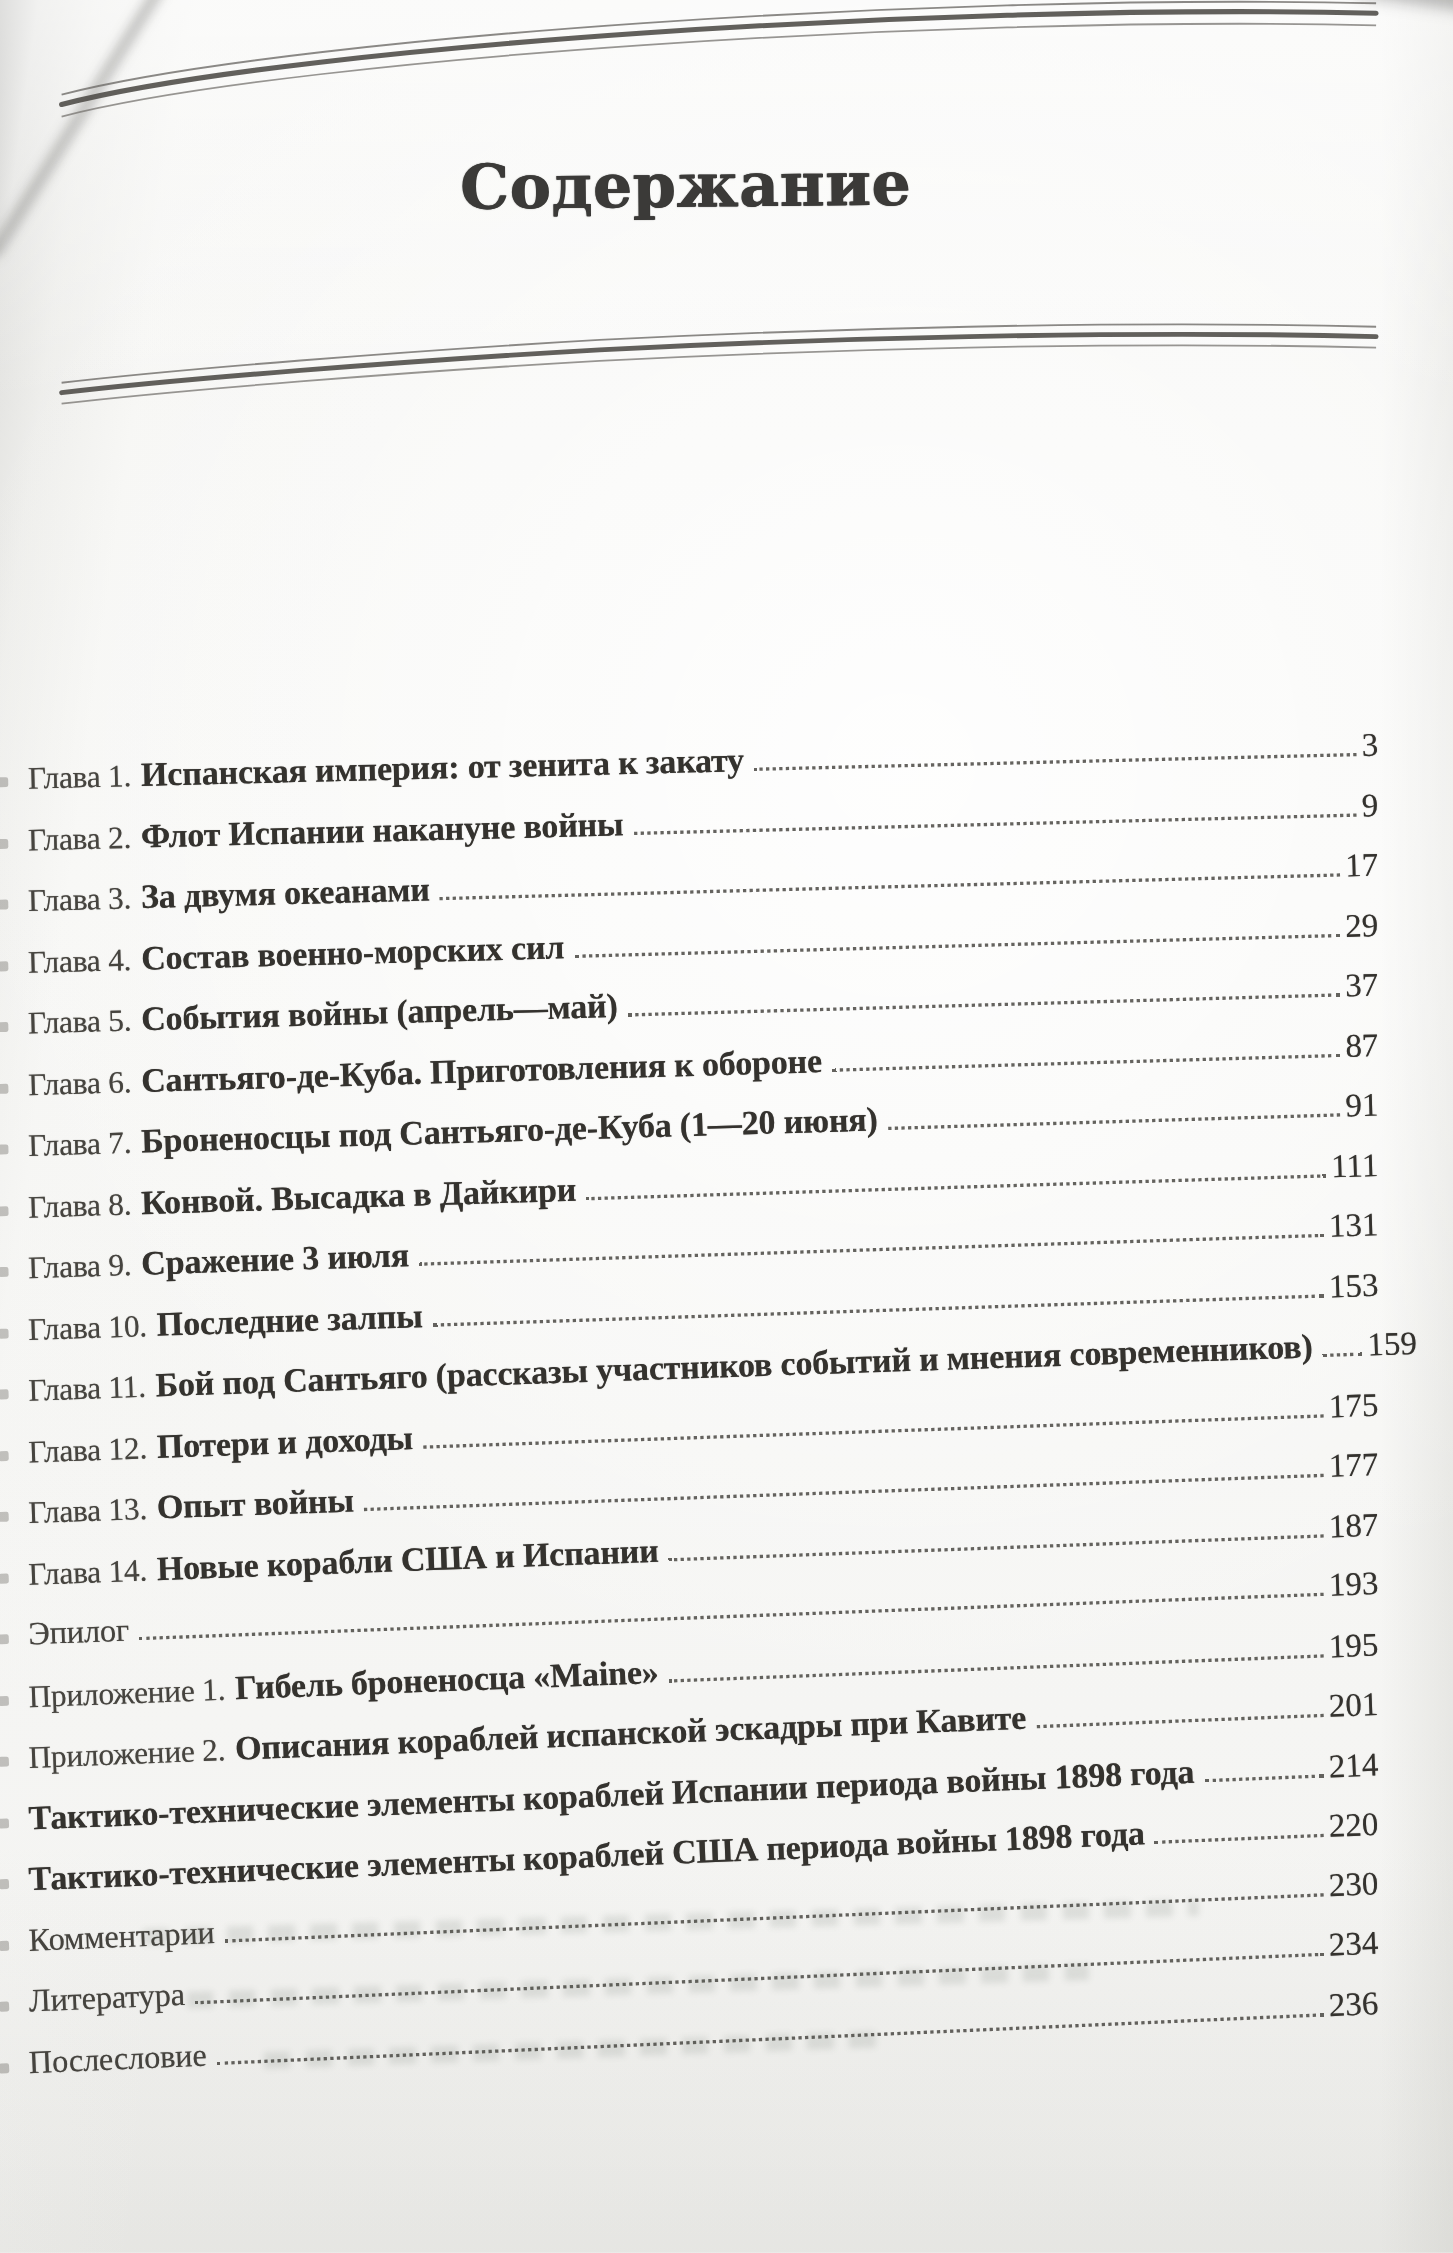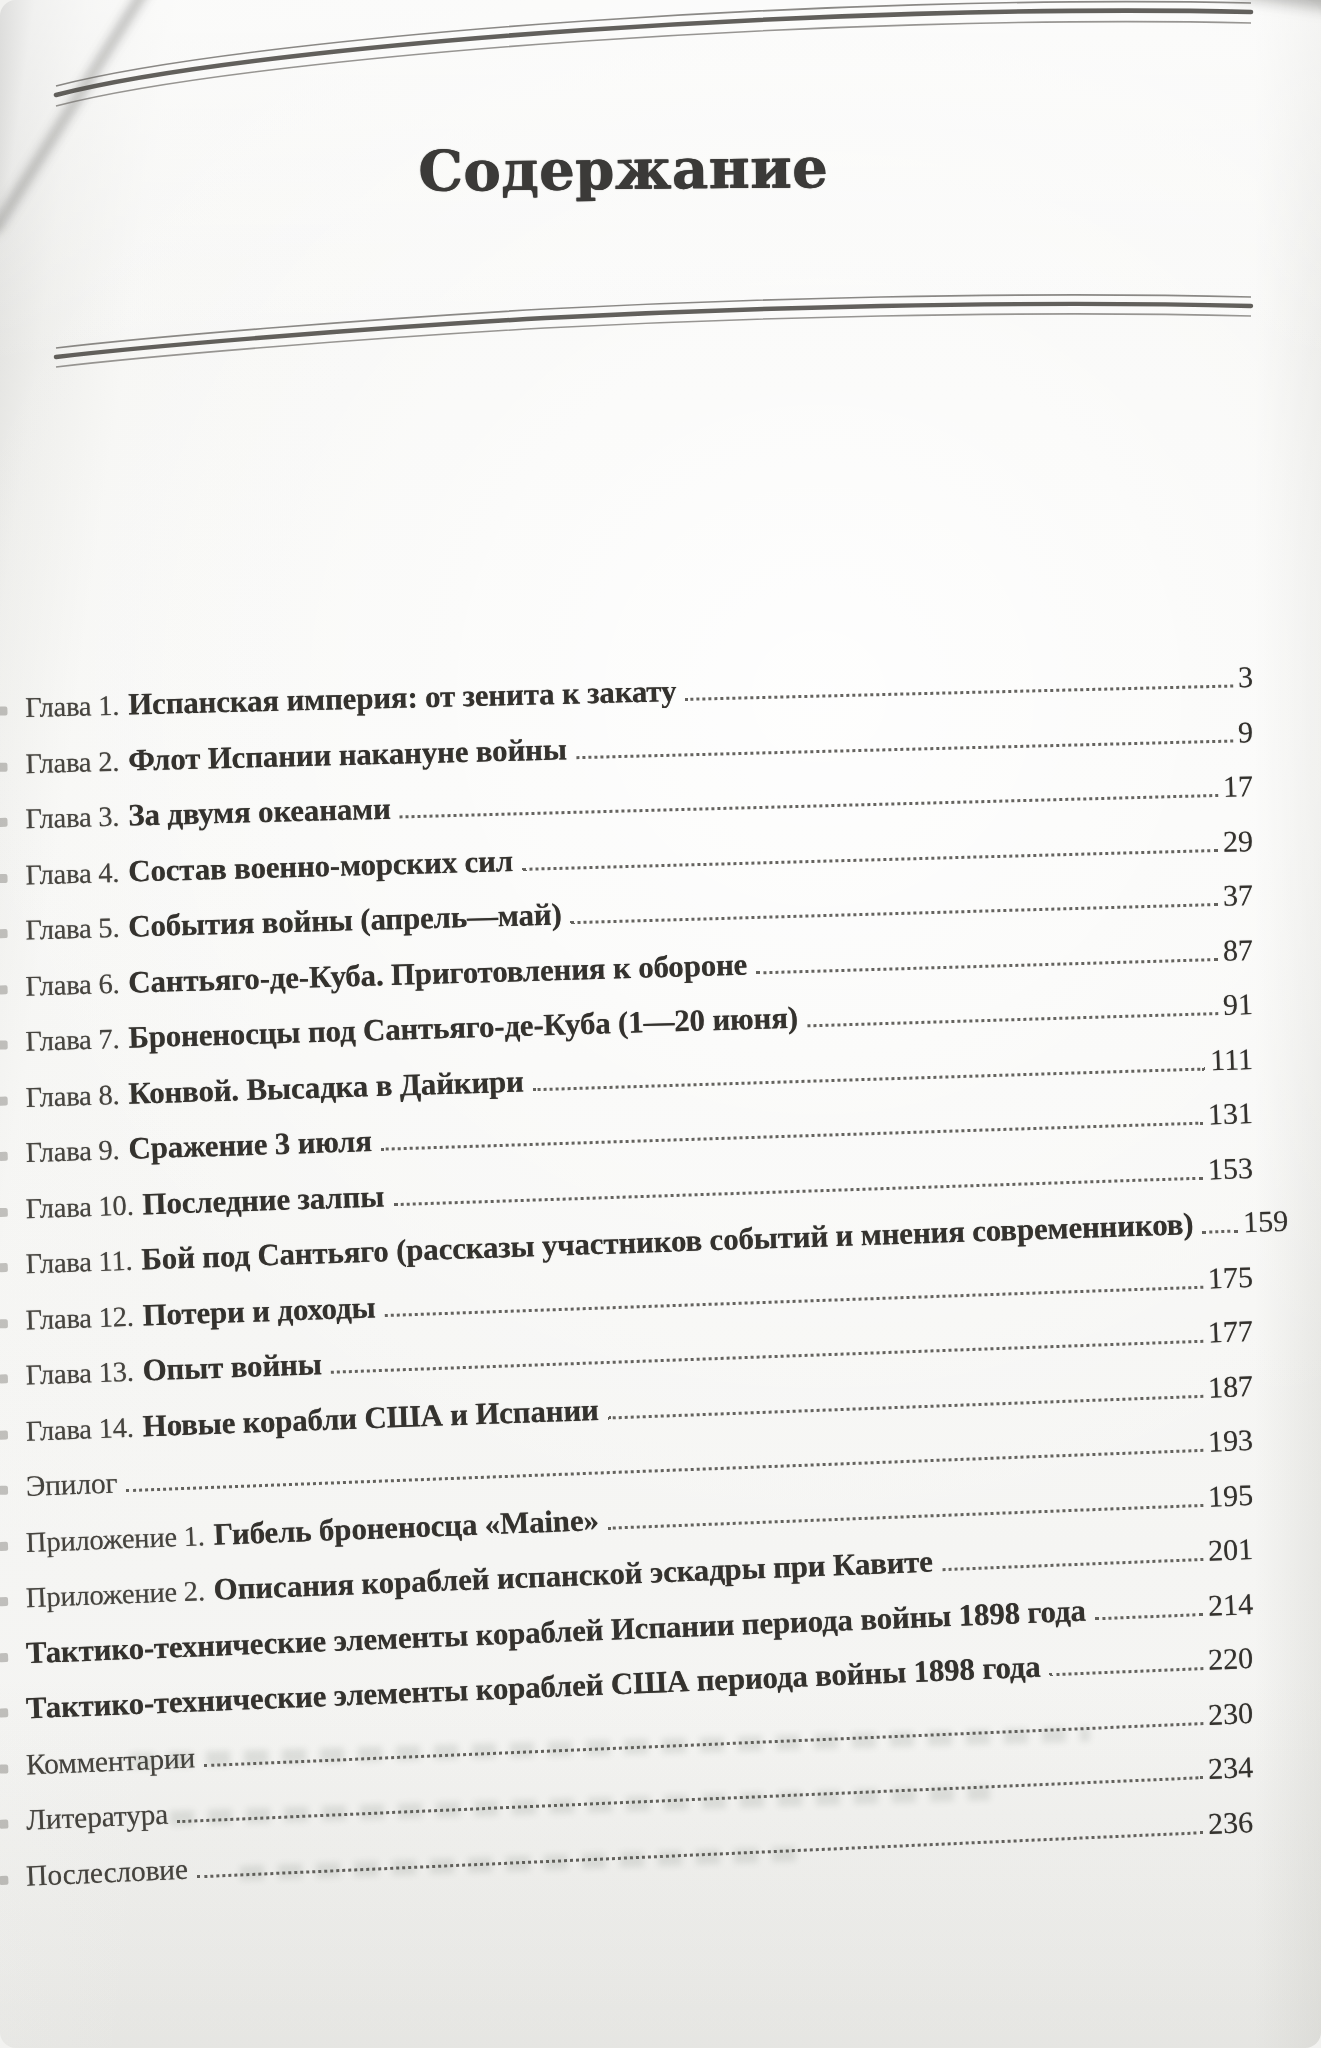--- a/index.html
+++ b/index.html
@@ -11,21 +11,20 @@
   
   .photo{
     position:absolute;inset:0;
     background:
       linear-gradient(to bottom, rgba(255,255,255,.55) 0%, rgba(255,255,255,0) 18%),
       radial-gradient(95% 60% at 62% 34%, rgba(255,255,255,.85) 0%, rgba(255,255,255,0) 70%),
       linear-gradient(98deg, rgba(96,96,92,.42) 0%, rgba(150,150,146,.22) 2.2%, rgba(215,215,211,.28) 5.5%, rgba(244,244,242,.25) 11%, rgba(255,255,255,0) 26%),
       linear-gradient(to left, rgba(198,198,192,.30) 0%, rgba(255,255,255,0) 5%),
       linear-gradient(to bottom, rgba(255,255,255,0) 82%, rgba(199,199,193,.30) 100%),
       linear-gradient(to bottom, #f6f6f4 0%, #f8f8f6 40%, #f3f3f1 100%);
-    border-radius: 16px;
   }
   .corner-shadow{
     position:absolute;left:-84px;top:84px;width:330px;height:16px;
     background:linear-gradient(to bottom, rgba(40,40,38,0), rgba(52,52,48,.38), rgba(40,40,38,0));
     transform:rotate(-58deg);filter:blur(5px);
   }
   .corner-shadow2{
     position:absolute;right:-30px;top:-18px;width:120px;height:22px;
     background:rgba(60,60,56,.35);transform:rotate(8deg);filter:blur(7px);
   }

